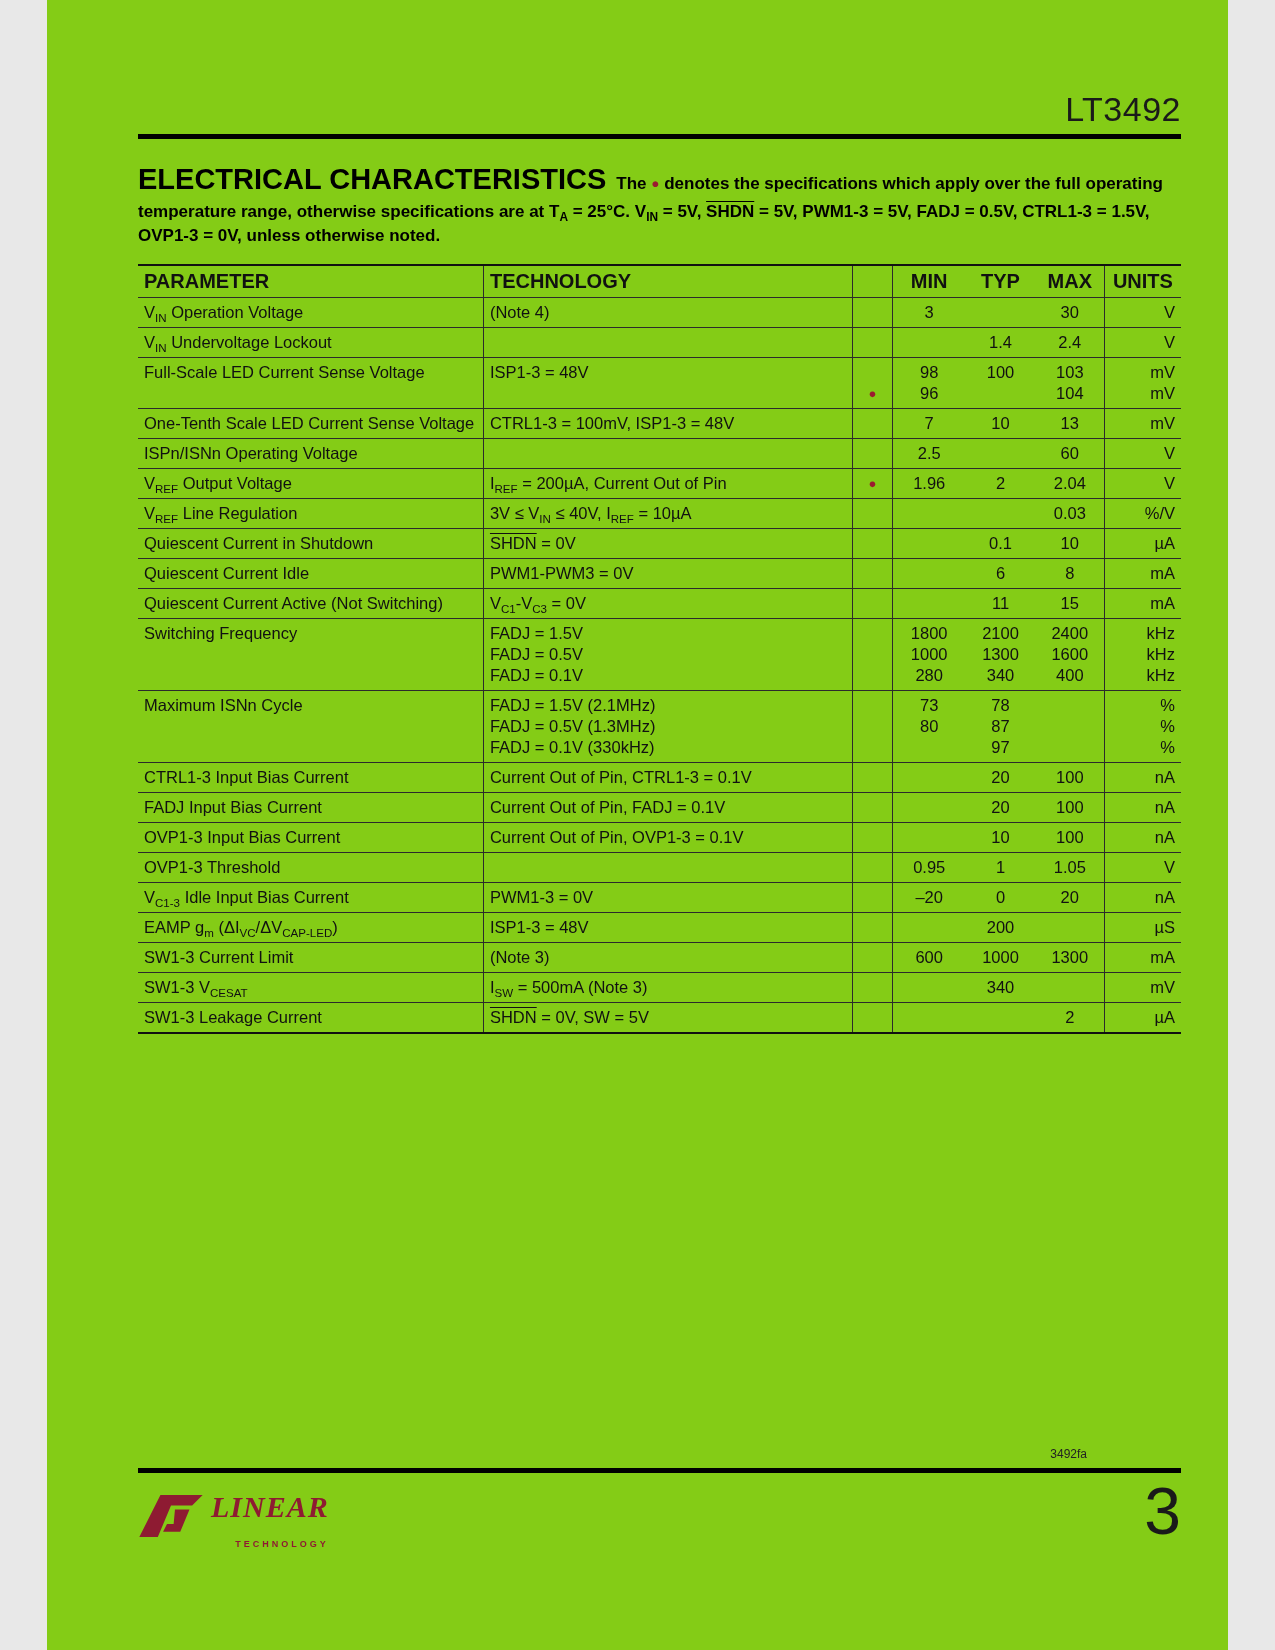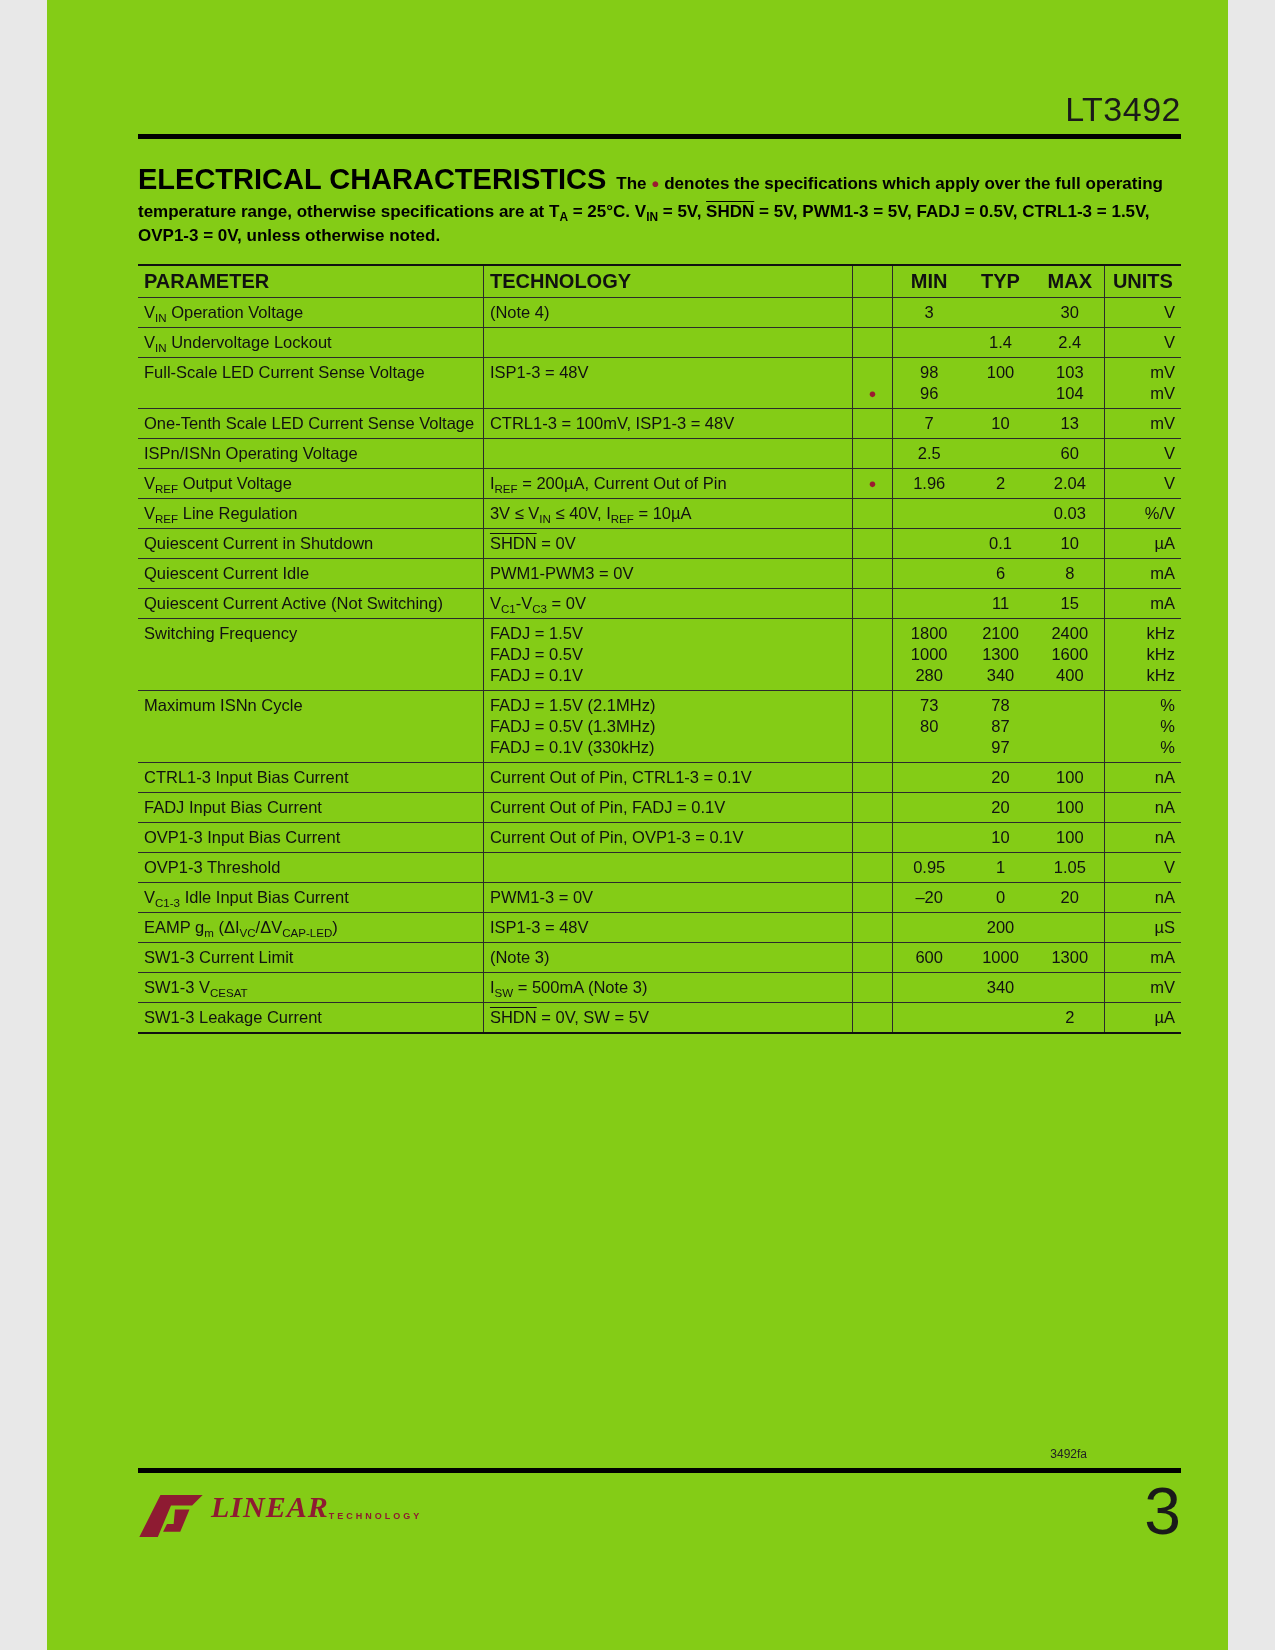--- a/index.html
+++ b/index.html
@@ -50,21 +50,21 @@
   .footer-code{
     position:absolute;top:1447px;right:141px;font-size:12px;color:#222;
   }
   .bottom-bar{position:absolute;top:1468px;left:91px;width:1043px;height:5px;background:#000;}
   .footer-row{
     position:absolute;top:1482px;left:91px;width:1043px;
     display:flex;justify-content:space-between;align-items:flex-start;
   }
   .logo{display:flex;align-items:flex-start;gap:7px;margin-top:10px;}
   .logo-mark{flex:0 0 auto;}
-  .logo-text-wrap{display:flex;flex-direction:row;line-height:1;align-items:center;}
+  .logo-text-wrap{display:flex;flex-direction:column;line-height:1;}
   .logo-name{
     font-family:"Liberation Serif","DejaVu Serif",serif;
     font-size:30px;font-weight:bold;font-style:italic;color:#8e1b32;letter-spacing:1px;
   }
   .logo-sub{
     font-size:9px;font-weight:bold;color:#8e1b32;letter-spacing:3px;margin-top:18px;
     text-align:right;
   }
   .page-number{
     font-size:66px;font-weight:400;color:#1a1a1a;line-height:0.9;

